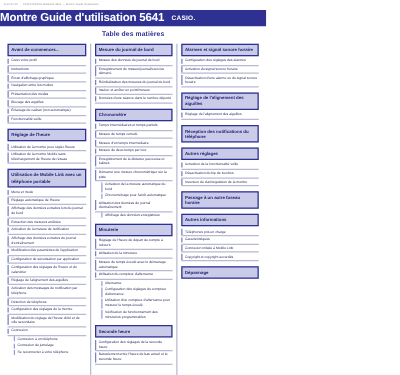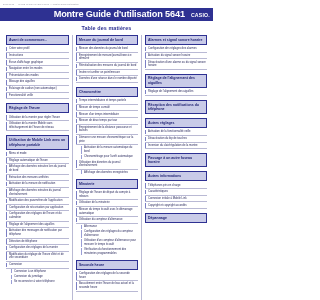--- a/index.html
+++ b/index.html
@@ -33,21 +33,20 @@
   .chrome .url {
     color: #8a8a99;
   }
 
   
   .titlebar {
     height: 13px;
     background: #2e3192;
     display: flex;
     align-items: center;
-    justify-content: flex-end;
     padding-right: 3px;
     box-sizing: border-box;
   }
   .titlebar .title {
     color: #ffffff;
     font-size: 9.2px;
     font-weight: bold;
     letter-spacing: -0.15px;
     line-height: 1;
     white-space: nowrap;

